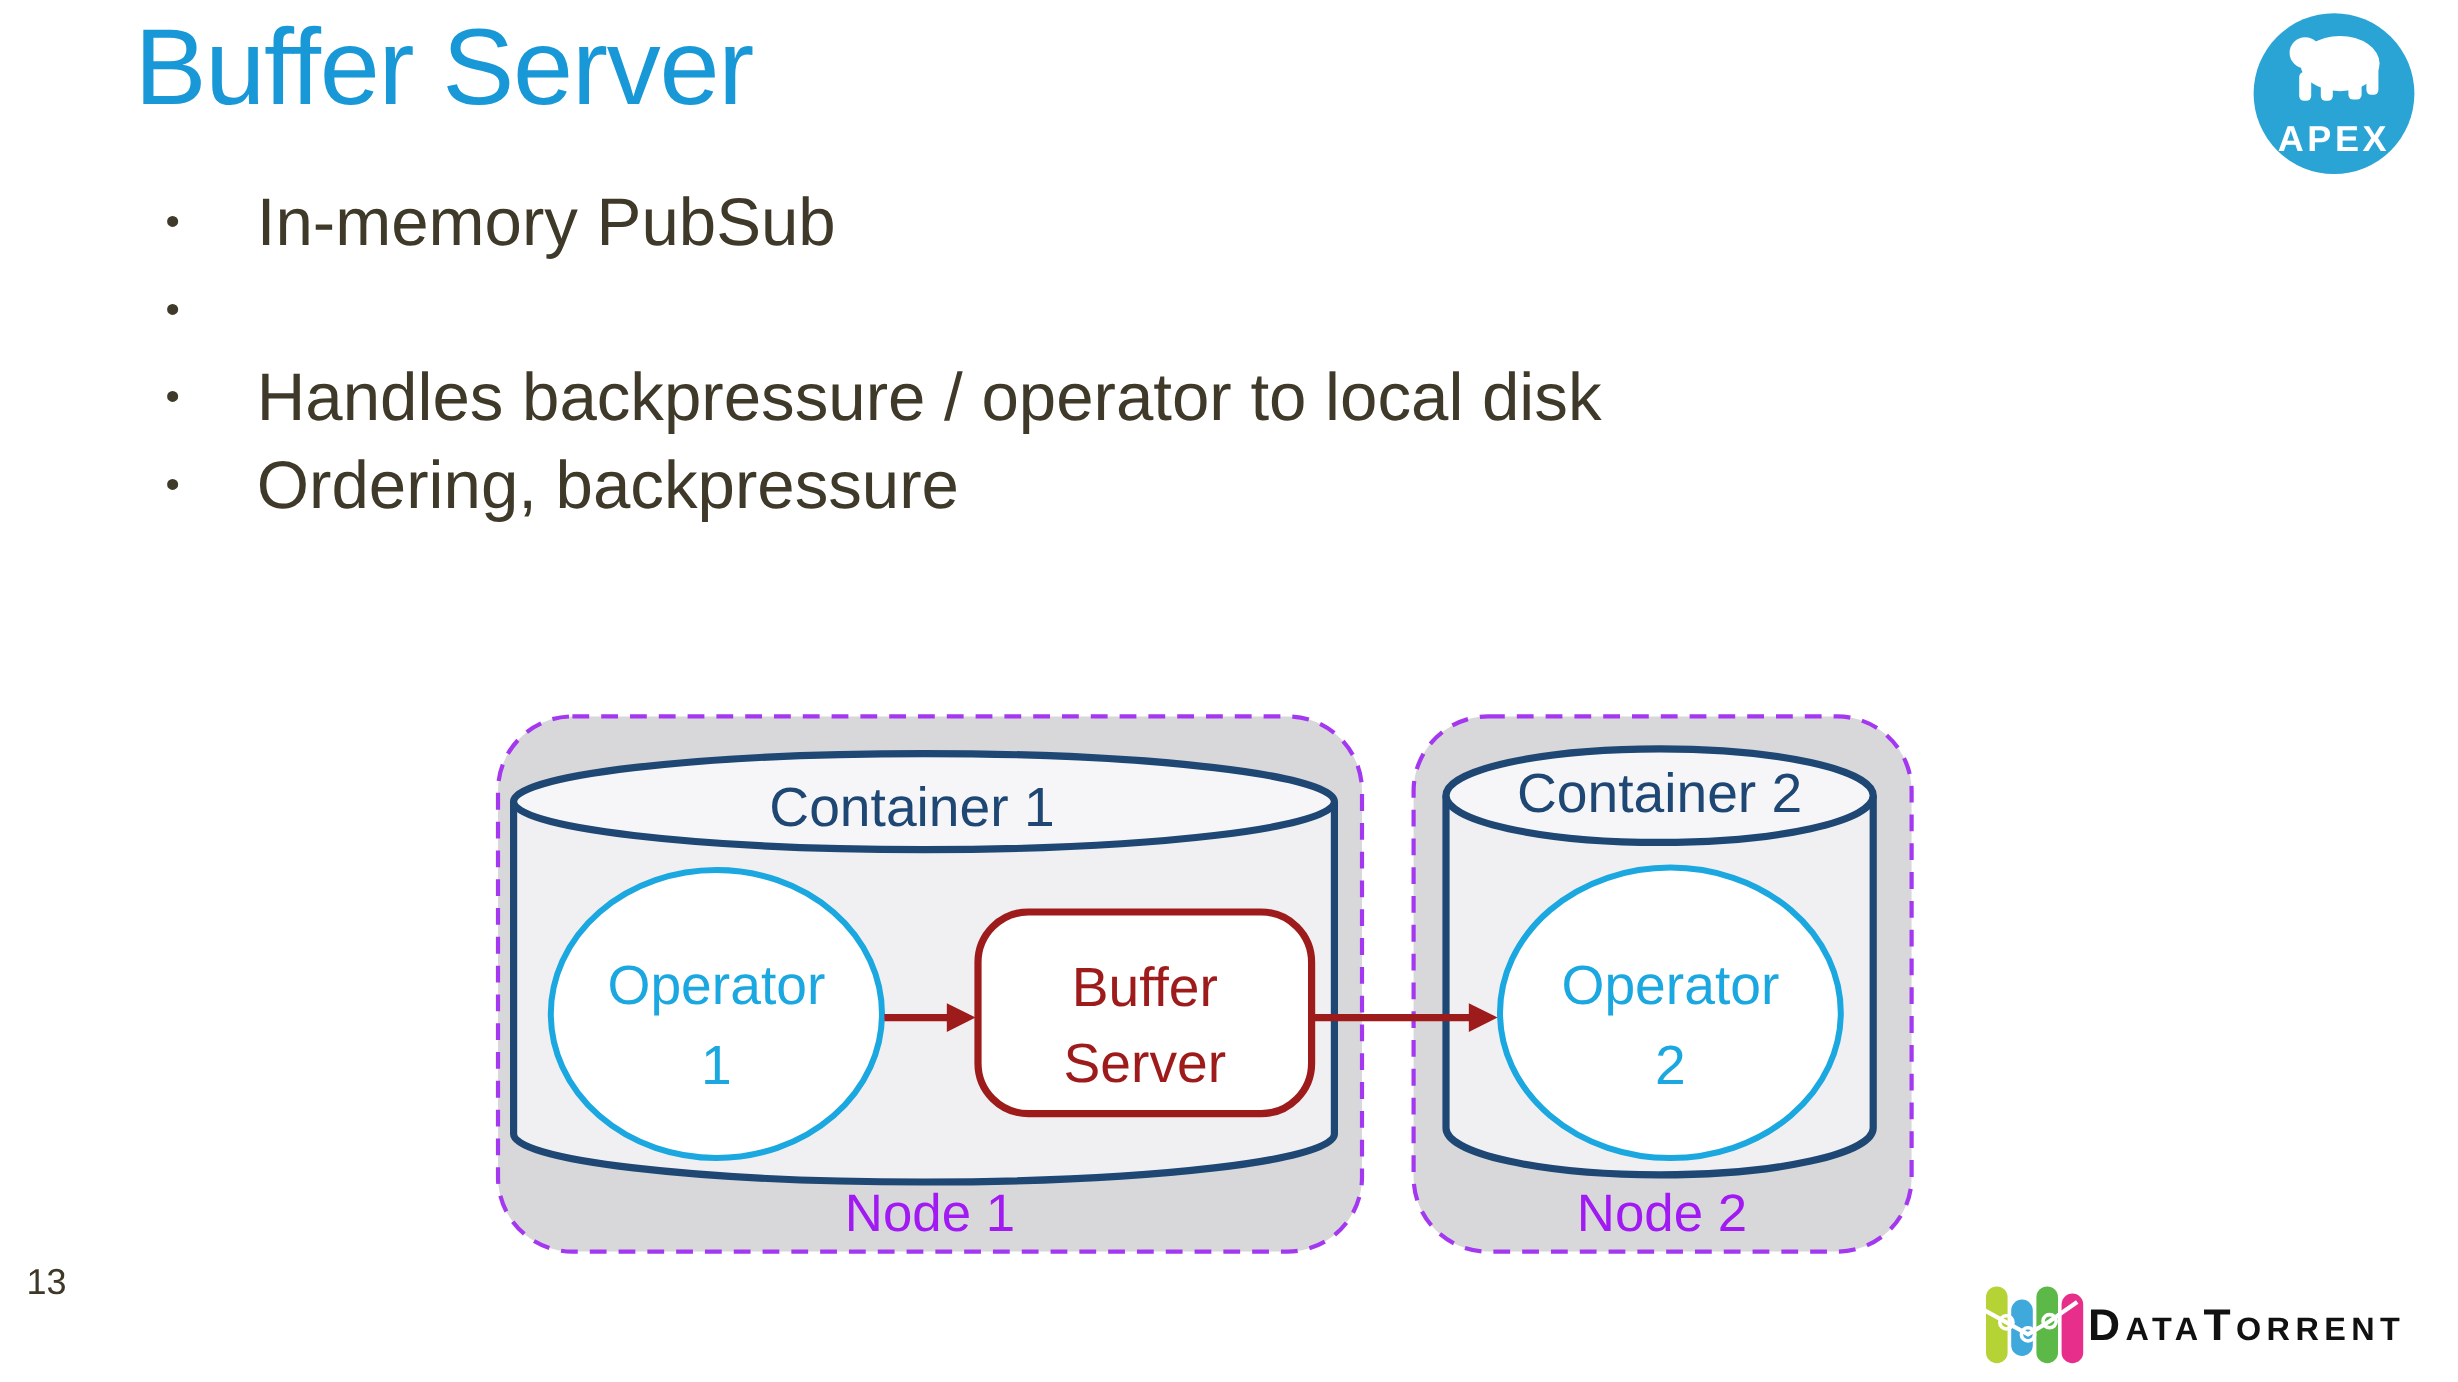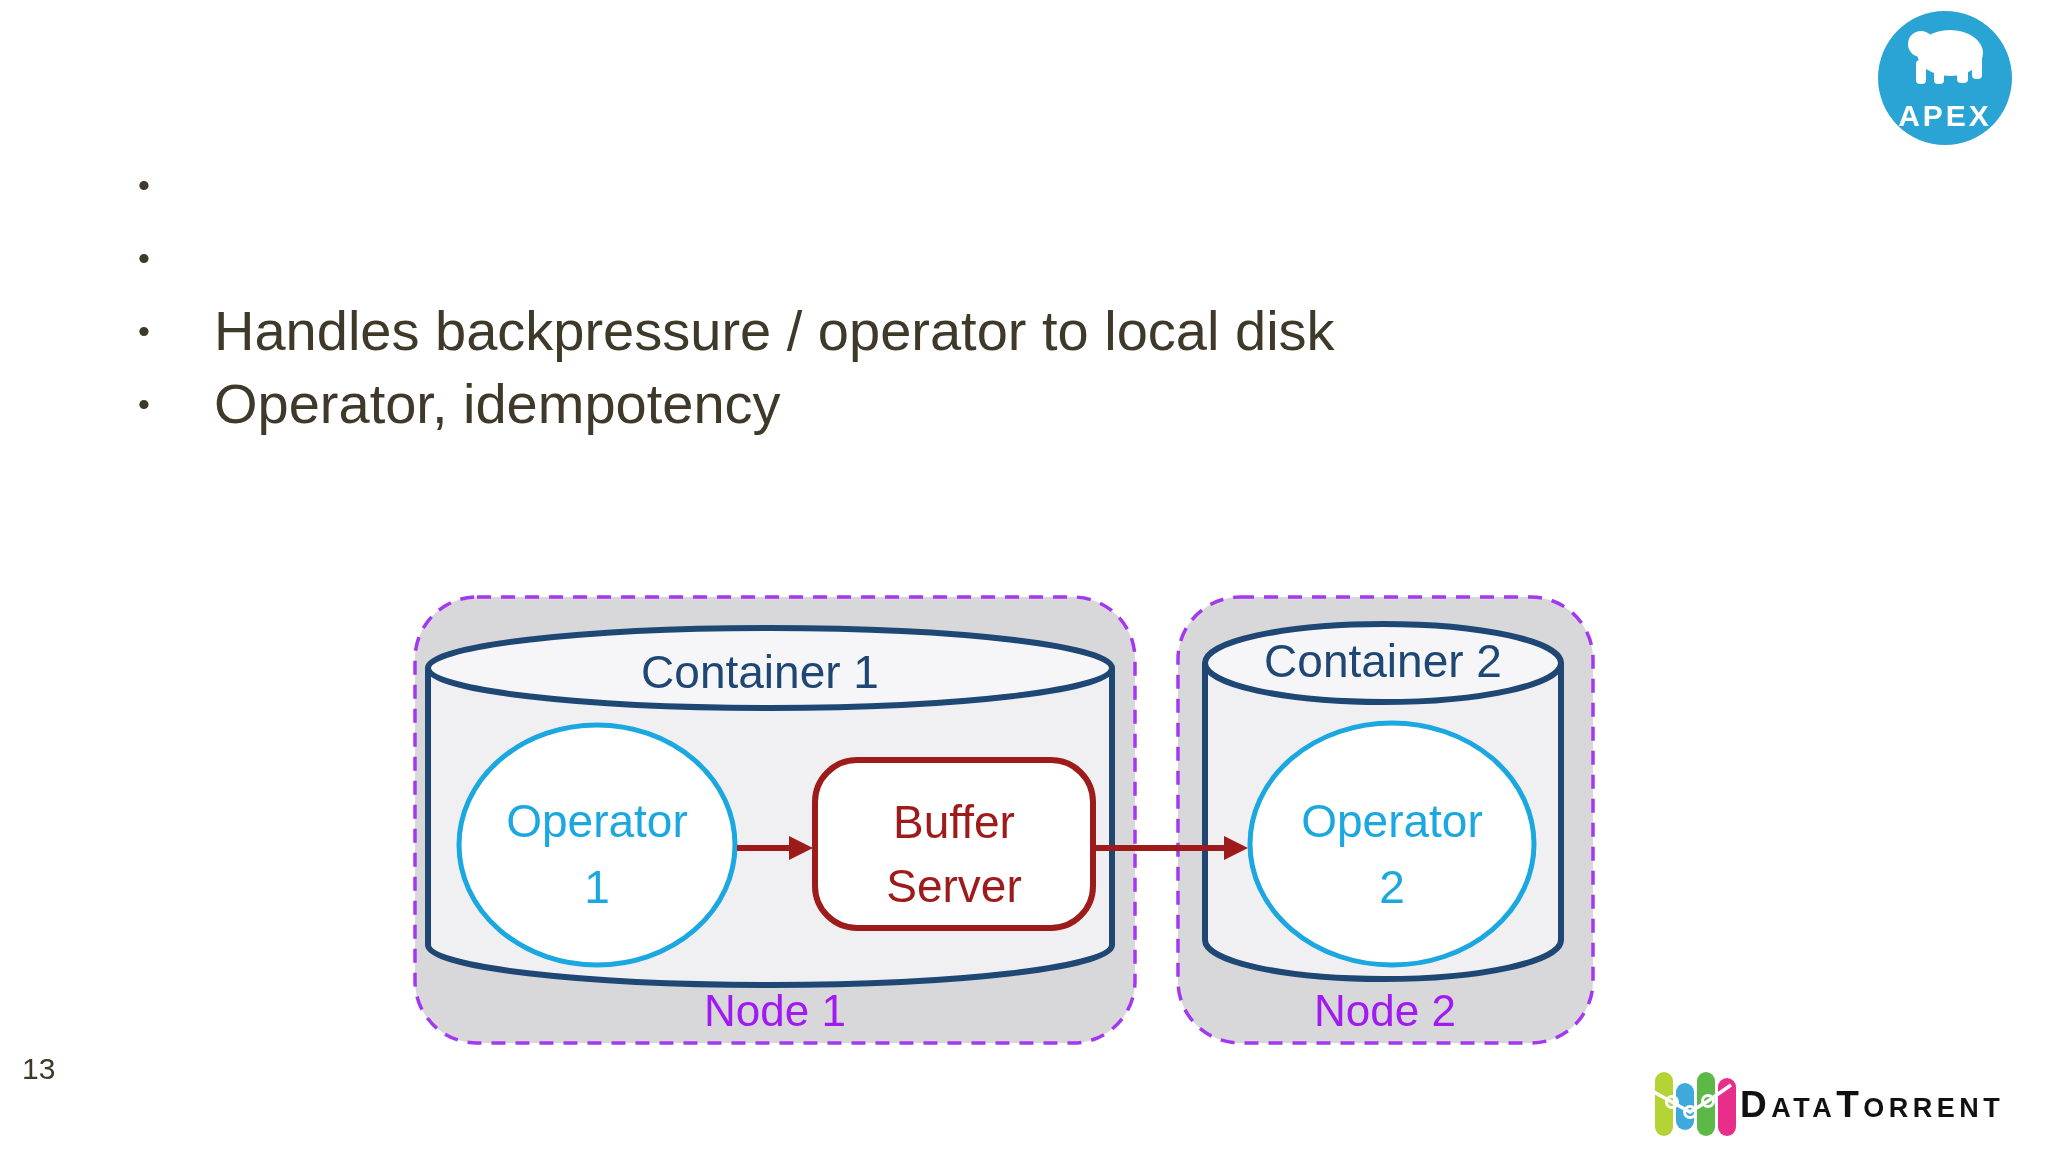--- a/index.html
+++ b/index.html
@@ -64,35 +64,37 @@
     letter-spacing: 4.5px;
     font-family: "Liberation Sans", sans-serif;
   }
   text { font-family: "Liberation Sans", sans-serif; }
 </style>
 </head>
 <body>
 
 <div class="slide">
 
+  <div class="title">Buffer Server</div>
 
   <ul class="bullets">
     <li>
       <span class="dot">•</span>
+      <span>In-memory PubSub</span>
     </li>
     <li>
       <span class="dot">•</span>
     </li>
     <li>
       <span class="dot">•</span>
       <span>Handles backpressure / operator to local disk</span>
     </li>
     <li>
       <span class="dot">•</span>
-      <span>Operator, idempotency</span>
+      <span>Ordering, backpressure</span>
     </li>
   </ul>
 
   <svg class="diagram-svg" viewBox="0 0 2048 1152">
 
     <rect x="415" y="597" width="720" height="446" rx="62" fill="#D8D8DA" stroke="#A438F0" stroke-width="3.5" stroke-dasharray="14 10"></rect>
 
     <rect x="1178" y="597" width="415" height="446" rx="62" fill="#D8D8DA" stroke="#A438F0" stroke-width="3.5" stroke-dasharray="14 10"></rect>
 
     <path d="M 428 668 L 428 945 A 342 40 0 0 0 1112 945 L 1112 668 A 342 40 0 0 0 428 668 Z" fill="#F0F0F3"></path>

